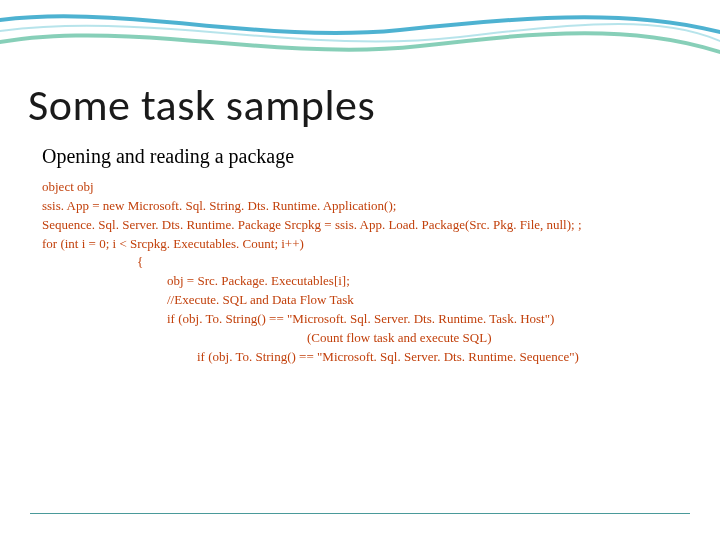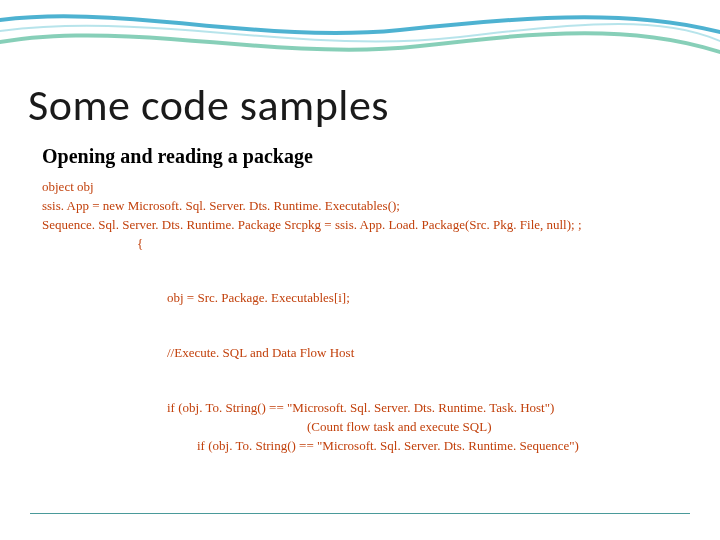--- a/index.html
+++ b/index.html
@@ -25,37 +25,37 @@
     font-weight: 300;
     font-size: 44px;
     color: #1a1a1a;
     letter-spacing: 0.5px;
   }
   .subtitle {
     position: absolute;
     top: 145px;
     left: 42px;
     font-family: Georgia, 'Times New Roman', serif;
-    font-weight: bold;
+    font-weight: normal;
     font-size: 20px;
     color: #000;
   }
   .code-block {
     position: absolute;
     top: 178px;
     left: 42px;
     right: 30px;
     font-family: Georgia, 'Times New Roman', serif;
     font-size: 13px;
     line-height: 1.45;
     color: #c2410c;
   }
   .code-line { white-space: pre; }
   .indent1 { padding-left: 95px; }
-  .indent2 { padding-left: 125px; margin-top: 36px; }
+  .indent2 { padding-left: 125px; }
   .indent3 { padding-left: 265px; }
   .indent4 { padding-left: 155px; }
   .bottom-rule {
     position: absolute;
     bottom: 26px;
     left: 30px;
     right: 30px;
     height: 1px;
     background: #4a9a9a;
   }
@@ -64,30 +64,31 @@
 <body>
 
 <div class="slide">
 
   <svg class="wave-decoration" viewBox="0 0 720 90" preserveAspectRatio="none">
     <path d="M0,18 C120,2 260,42 400,28 C520,16 620,6 720,30 L720,34 C620,10 520,20 400,32 C260,46 120,6 0,22 Z" fill="#2fa4c9" opacity="0.85"></path>
     <path d="M0,40 C130,18 280,60 420,44 C540,30 630,22 720,50 L720,54 C630,26 540,34 420,48 C280,64 130,22 0,44 Z" fill="#5fbfa0" opacity="0.75"></path>
     <path d="M0,30 C150,10 300,54 460,36 C580,22 660,14 720,40 L720,42 C660,16 580,24 460,38 C300,56 150,12 0,32 Z" fill="#6fcad8" opacity="0.5"></path>
   </svg>
 
-  <h1 class="title">Some code samples</h1>
+  <h1 class="title">Some task samples</h1>
 
   <h2 class="subtitle">Opening and reading a package</h2>
 
   <div class="code-block">
     <div class="code-line">object obj</div>
-    <div class="code-line">ssis. App = new Microsoft. Sql. Server. Dts. Runtime. Executables();</div>
+    <div class="code-line">ssis. App = new Microsoft. Sql. String. Dts. Runtime. Application();</div>
     <div class="code-line">Sequence. Sql. Server. Dts. Runtime. Package Srcpkg = ssis. App. Load. Package(Src. Pkg. File, null); ;</div>
+    <div class="code-line">for (int i = 0; i &lt; Srcpkg. Executables. Count; i++)</div>
     <div class="code-line indent1">{</div>
     <div class="code-line indent2">obj = Src. Package. Executables[i];</div>
-    <div class="code-line indent2">//Execute. SQL and Data Flow Host</div>
+    <div class="code-line indent2">//Execute. SQL and Data Flow Task</div>
     <div class="code-line indent2">if (obj. To. String() == "Microsoft. Sql. Server. Dts. Runtime. Task. Host")</div>
     <div class="code-line indent3">(Count flow task and execute SQL)</div>
     <div class="code-line indent4">if (obj. To. String() == "Microsoft. Sql. Server. Dts. Runtime. Sequence")</div>
   </div>
 
   <div class="bottom-rule"></div>
 </div>
 
 </body></html>

